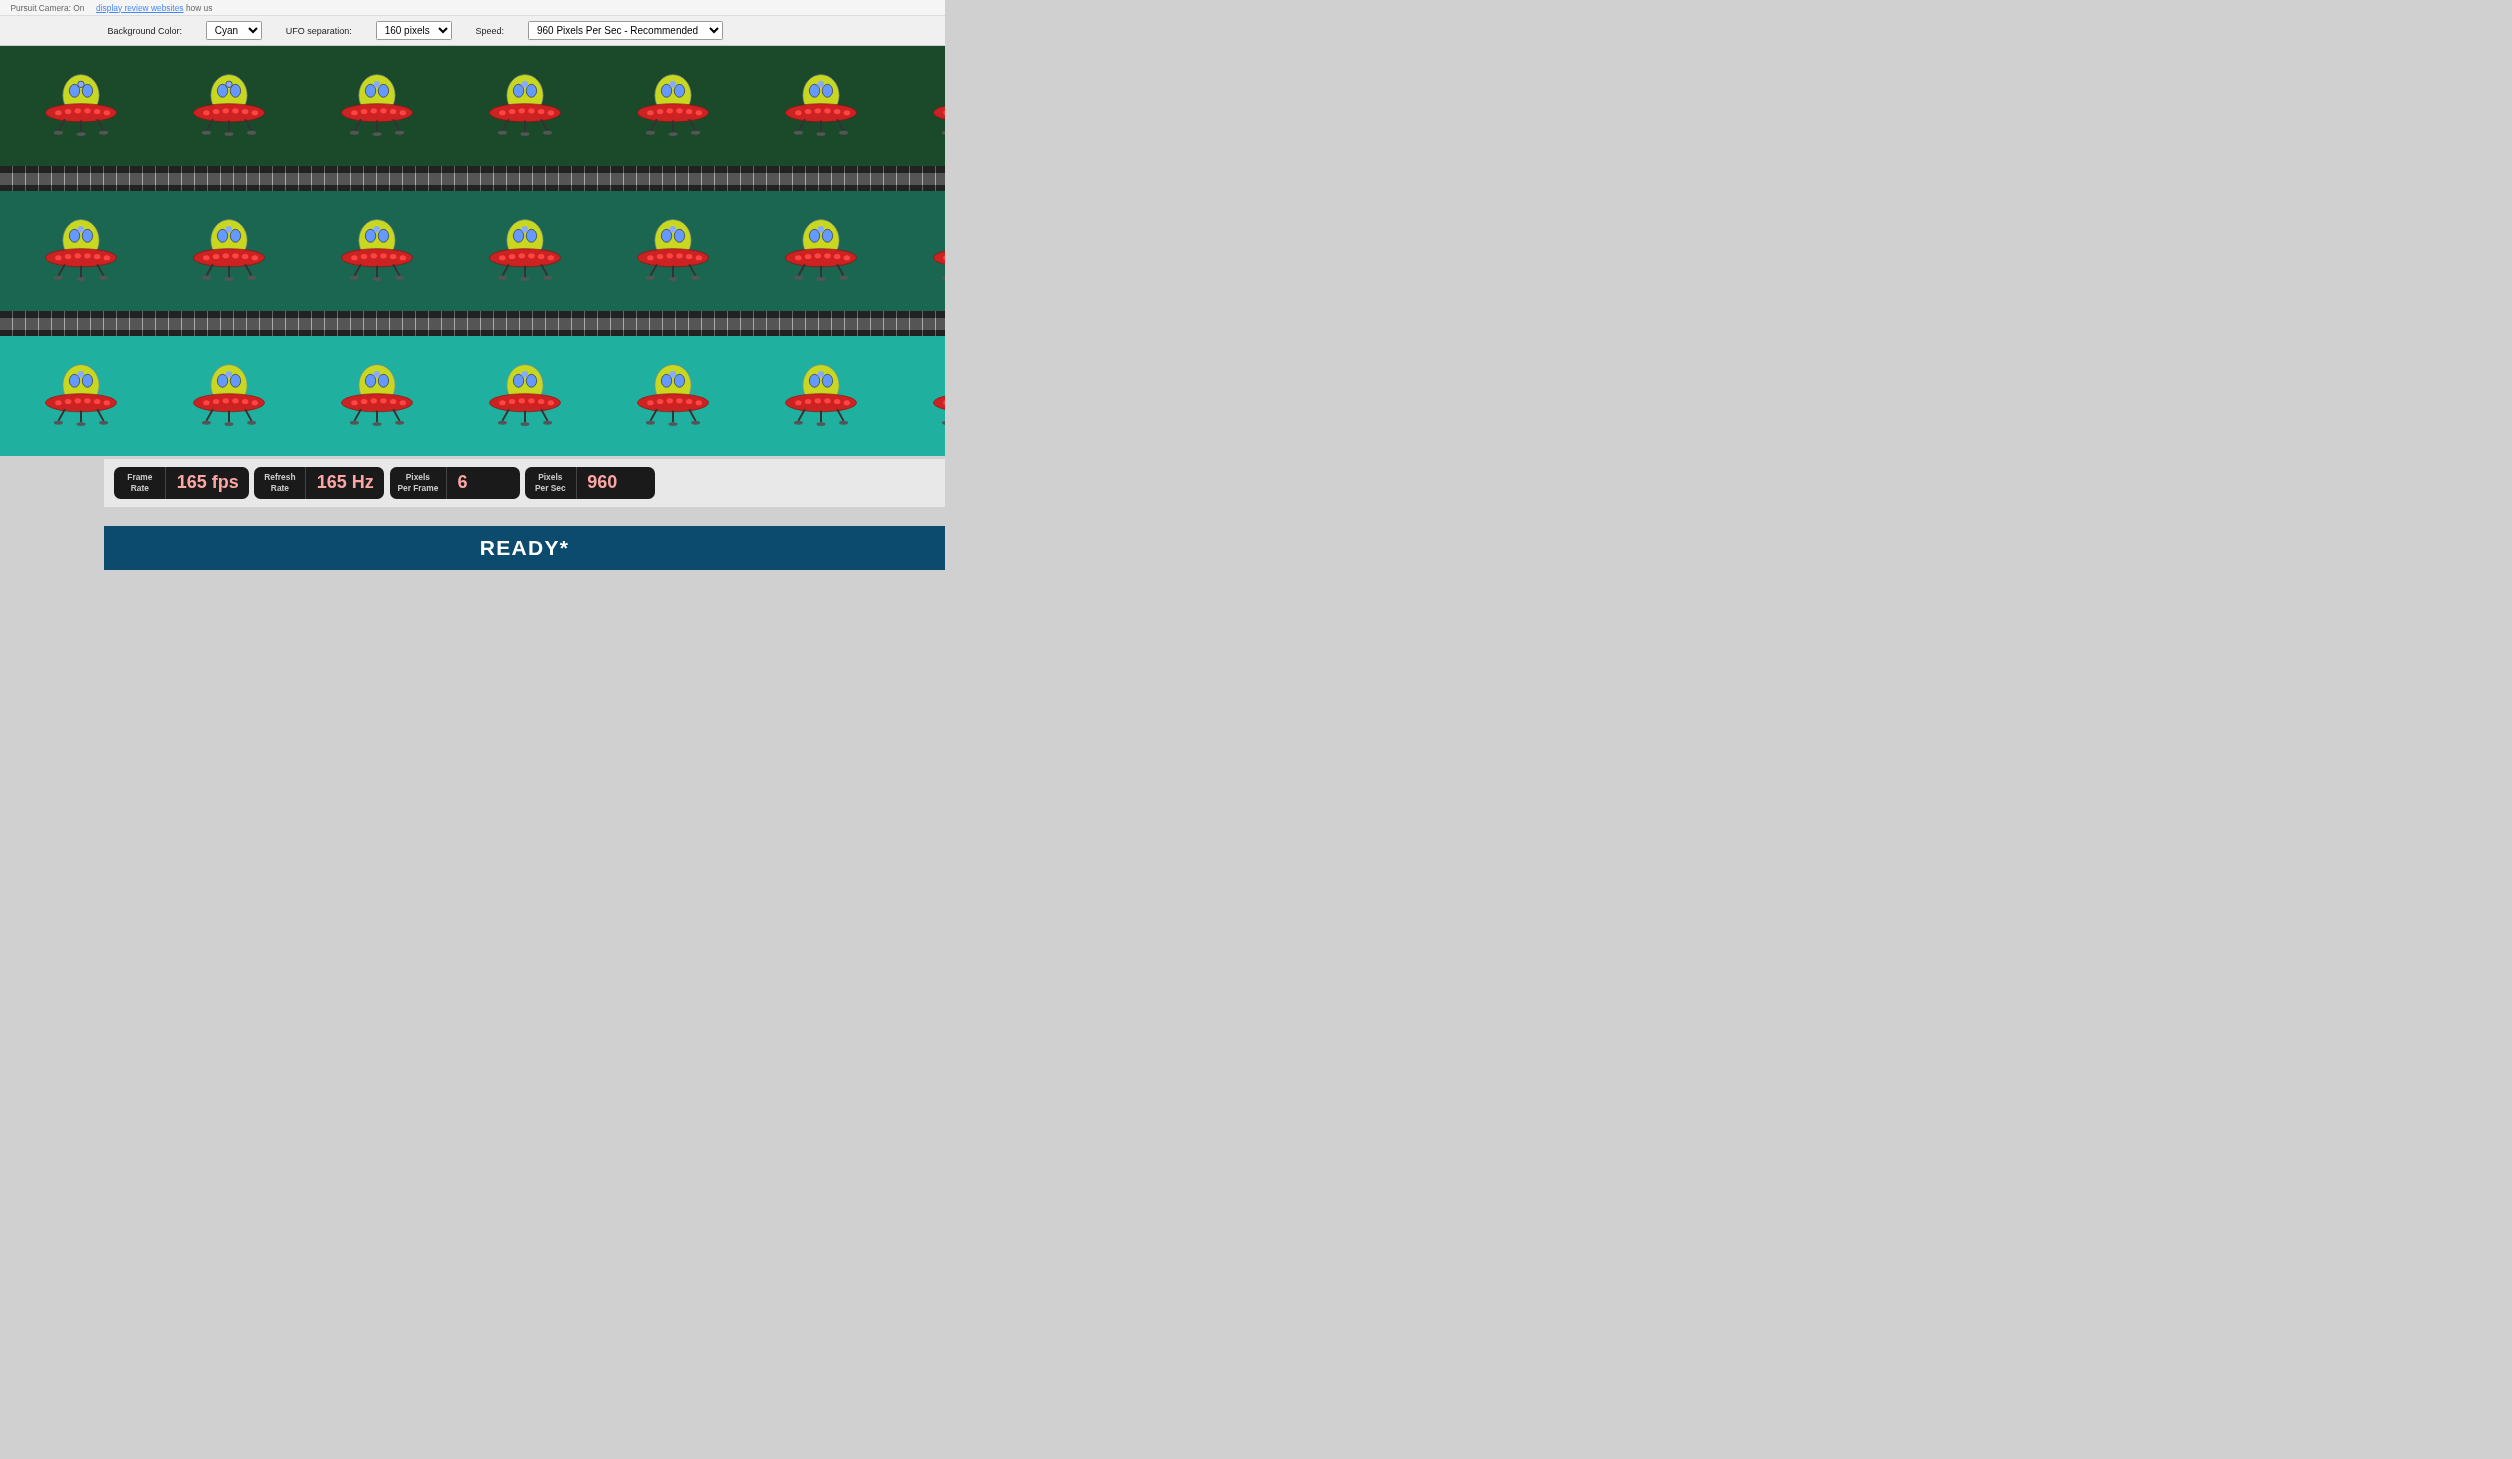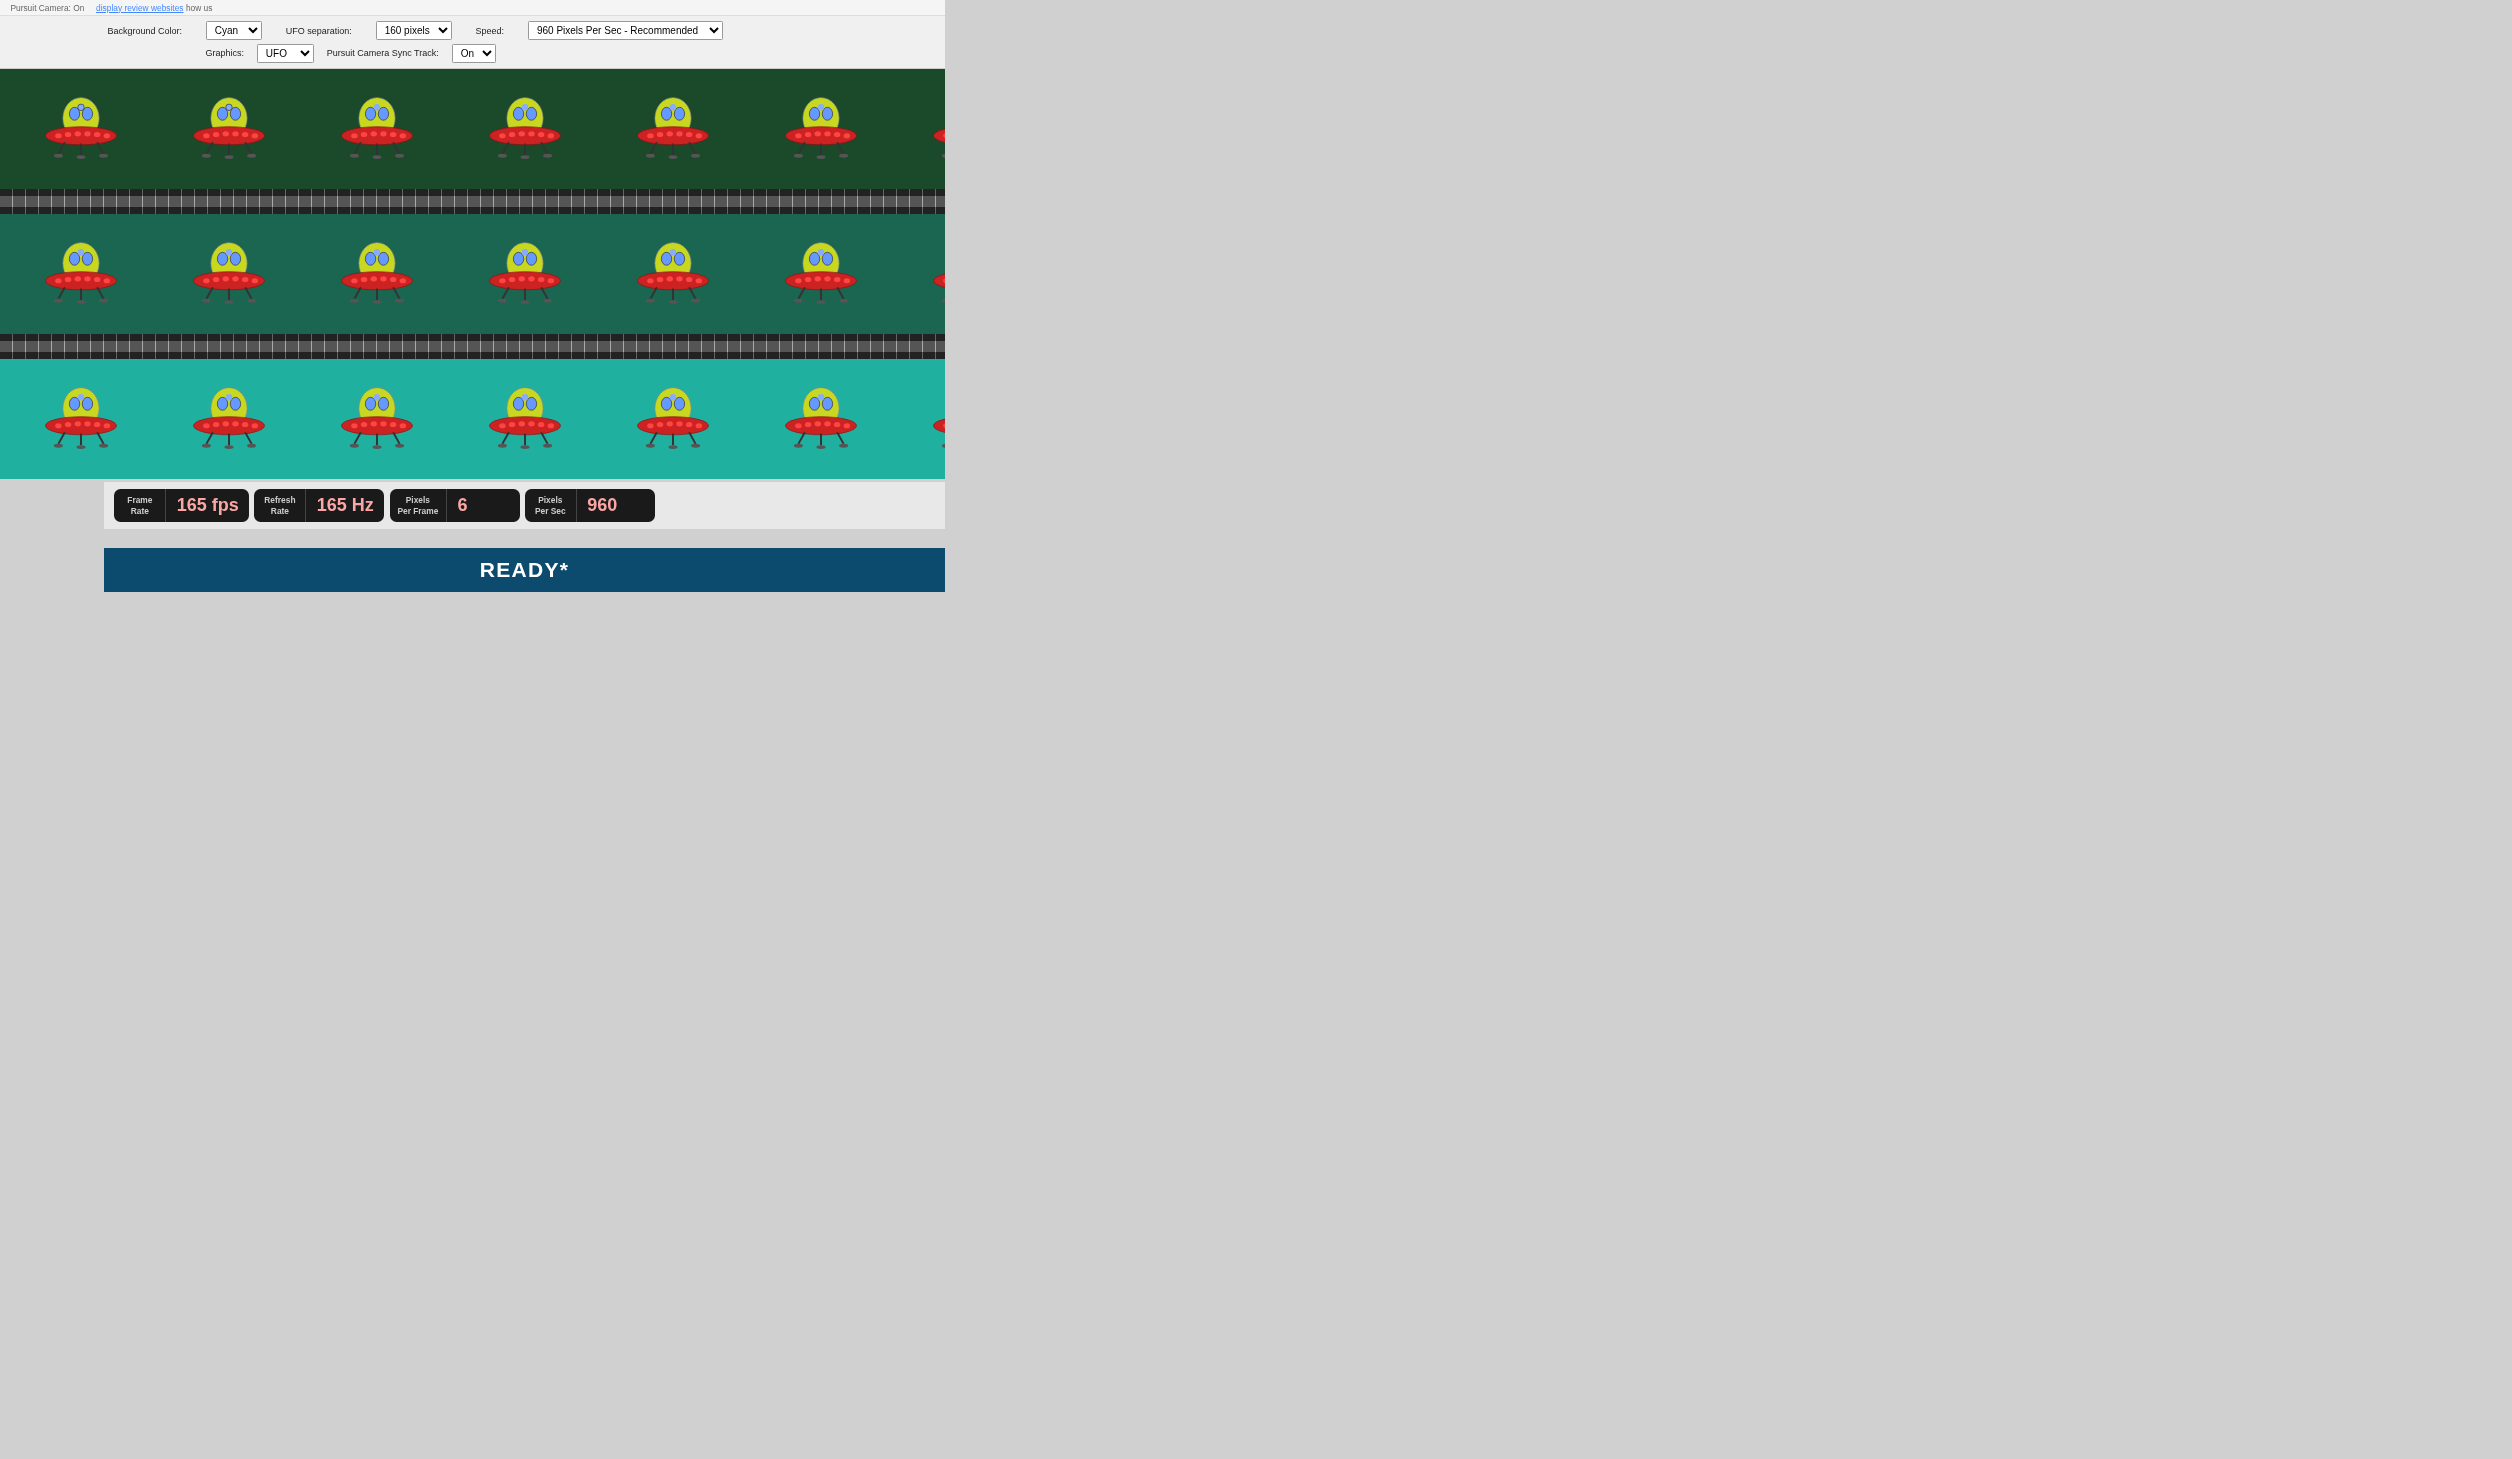--- a/index.html
+++ b/index.html
@@ -207,34 +207,20 @@
     </select>
 
     <span class="control-label">Speed:</span>
     <select class="control-select" style="min-width:195px;">
       <option>480 Pixels Per Sec</option>
       <option selected="">960 Pixels Per Sec - Recommended</option>
       <option>1920 Pixels Per Sec</option>
     </select>
   </div>
 
-  <div class="controls-row controls-row-2">
-    <span class="control-label">Graphics:</span>
-    <select class="control-select">
-      <option selected="">UFO</option>
-      <option>Ball</option>
-      <option>Arrow</option>
-    </select>
-
-    <span class="control-label">Pursuit Camera Sync Track:</span>
-    <select class="control-select">
-      <option selected="">On</option>
-      <option>Off</option>
-    </select>
-  </div>
 </div>
 
 <div class="track track-1">
   <div class="track-ufos">
 
     <div class="ufo-item">
       <svg class="ufo-svg" viewBox="0 0 130 120" xmlns="http://www.w3.org/2000/svg">
 
         <ellipse cx="65" cy="45" rx="28" ry="32" fill="#c8d820" stroke="#888" stroke-width="1"></ellipse>
 

